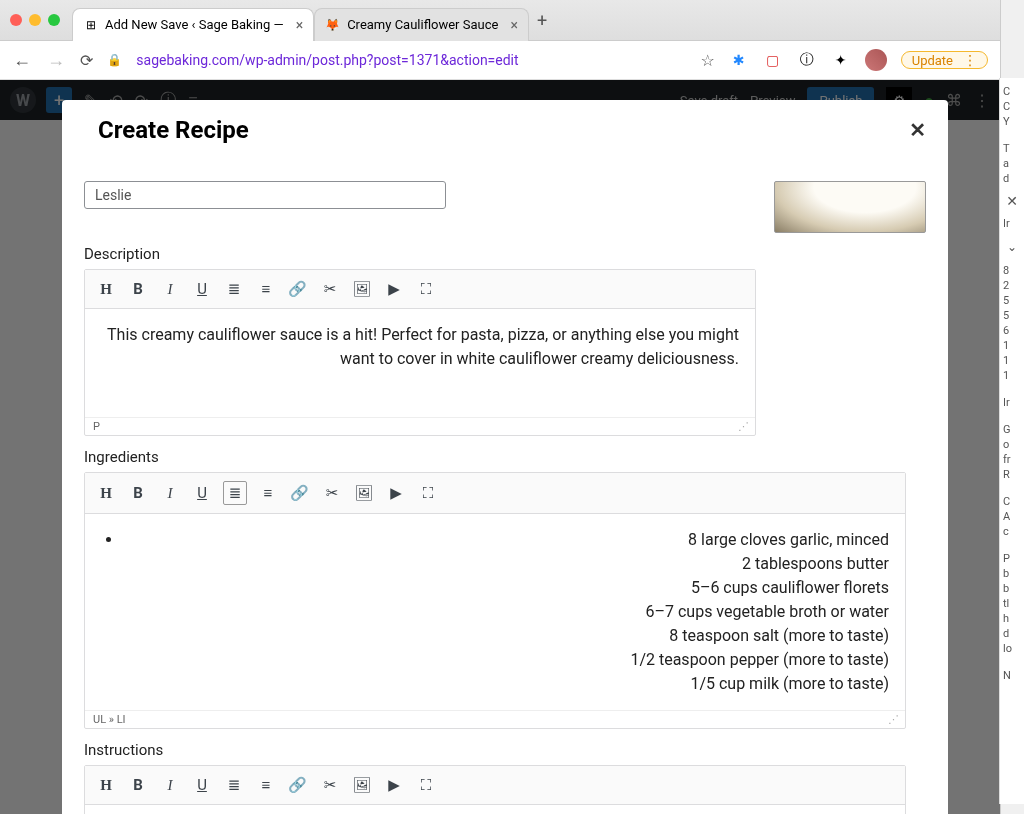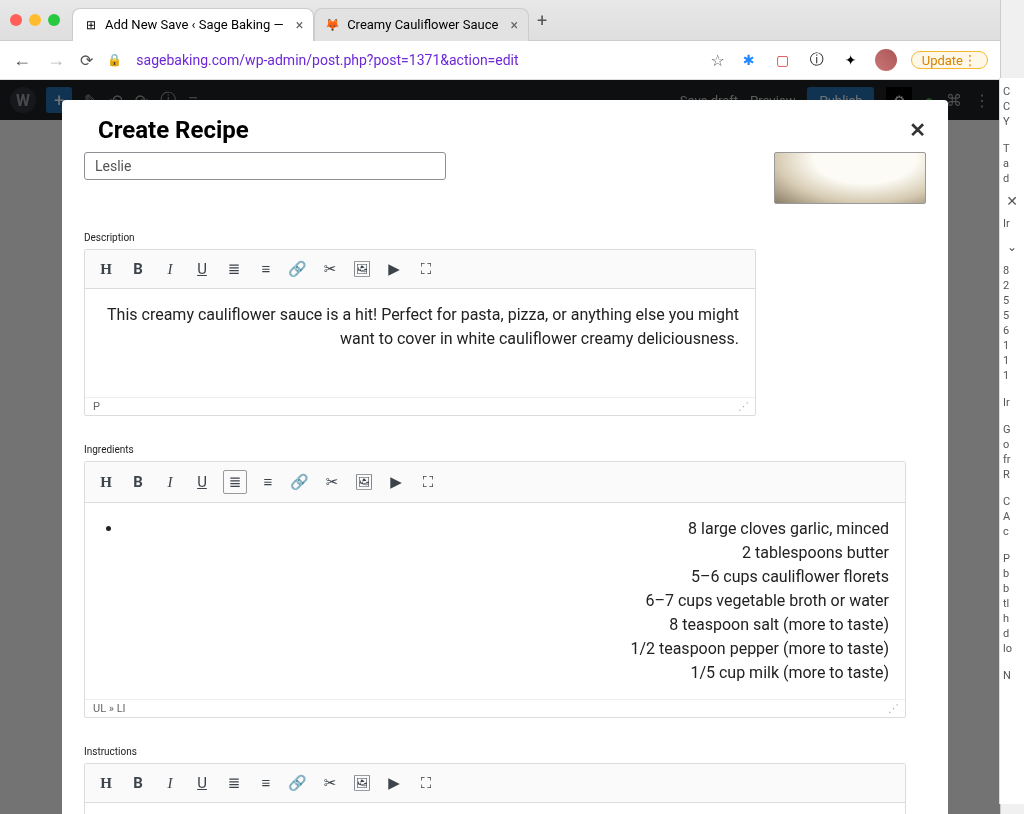--- a/index.html
+++ b/index.html
@@ -17,43 +17,43 @@
   .newtab{margin-left:8px;font-size:18px;color:#555;}
   .urlbar{height:38px;display:flex;align-items:center;padding:0 12px;gap:14px;border-bottom:1px solid #ddd;}
   .nav-arrow{font-size:18px;color:#555;width:20px;text-align:center;}
   .nav-arrow.dis{color:#bbb;}
   .reload{font-size:16px;color:#555;}
   .lock{font-size:12px;color:#555;}
   .url{flex:1;font-size:14px;color:#6d28d9;}
   .star{color:#555;font-size:16px;}
   .ext{width:20px;height:20px;display:flex;align-items:center;justify-content:center;font-size:14px;}
   .avatar{width:22px;height:22px;border-radius:50%;background:linear-gradient(45deg,#c77,#a55);}
-  .update-btn{border:1px solid #f5b82e;color:#d98300;background:#fff8e8;border-radius:14px;padding:0 10px;font-size:13px;display:flex;align-items:center;gap:0;}
+  .update-btn{border:1px solid #f5b82e;color:#d98300;background:#fff8e8;border-radius:14px;padding:0 10px;font-size:13px;display:flex;align-items:center;gap:10px;}
   .update-btn .dots3{color:#d98300;font-size:14px;}
 
   .page{position:relative;height:736px;background:#fff;}
   .wp-header{height:40px;background:#1d2327;display:flex;align-items:center;color:#ddd;padding:0 10px;gap:10px;}
   .wp-logo{width:26px;height:26px;border-radius:50%;background:#32373c;display:flex;align-items:center;justify-content:center;color:#9ea3a8;font-weight:bold;font-size:16px;}
   .wp-btns{display:flex;gap:12px;align-items:center;}
   .wp-add{width:26px;height:26px;background:#2271b1;color:#fff;display:flex;align-items:center;justify-content:center;font-size:18px;border-radius:3px;}
   .wp-ico{color:#aaa;font-size:16px;}
   .wp-right{margin-left:auto;display:flex;gap:12px;align-items:center;color:#ccc;font-size:13px;}
   .wp-publish{background:#2271b1;color:#fff;padding:6px 12px;border-radius:3px;font-size:13px;}
   .wp-gear{width:26px;height:26px;background:#000;color:#fff;display:flex;align-items:center;justify-content:center;}
 
   .overlay{position:absolute;top:0;left:0;right:0;bottom:0;background:rgba(0,0,0,0.55);}
   .modal{position:absolute;top:20px;left:62px;right:52px;bottom:0;background:#fff;border-radius:4px 4px 0 0;overflow:hidden;display:flex;flex-direction:column;}
   .modal-head{display:flex;align-items:center;padding:16px 22px 8px 36px;}
   .modal-head h2{margin:0;font-size:24px;font-weight:700;}
   .modal-close{margin-left:auto;font-size:20px;color:#333;font-weight:bold;}
   .modal-body{flex:1;overflow:auto;padding:0 22px 20px 22px;}
-  .field-row{display:flex;gap:14px;align-items:flex-start;}
+  .field-row{display:flex;gap:14px;align-items:flex-start;margin-top:29px;}
   .chip{border:1px solid #8c8f94;border-radius:3px;padding:6px 10px;font-size:14px;line-height:1;color:#555;width:340px;}
   .thumb{width:150px;height:50px;margin-left:auto;background:radial-gradient(ellipse at 60% 10%,#fdfbf5 40%,#d6cbb2 70%,#8a7e66 100%);border-radius:2px;border:1px solid #999;}
-  .section-label{font-size:10px;margin:28px 0 6px 0;color:#222;}
+  .section-label{font-size:15px;margin:12px 0 6px 0;color:#222;}
   .editor{border:1px solid #dcdcde;border-radius:2px;margin-bottom:10px;}
   .editor.wide{width:670px;}
   .editor.full{width:820px;}
   .toolbar{display:flex;gap:10px;padding:8px 10px;border-bottom:1px solid #dcdcde;background:#fafafa;color:#3c434a;font-size:15px;align-items:center;}
   .toolbar .btn{width:22px;height:22px;display:flex;align-items:center;justify-content:center;border-radius:2px;}
   .toolbar .btn.active{border:1px solid #999;}
   .toolbar .bold{font-weight:bold;}
   .toolbar .ital{font-style:italic;font-family:serif;}
   .toolbar .under{text-decoration:underline;}
   .toolbar .h{font-family:serif;font-weight:bold;}

